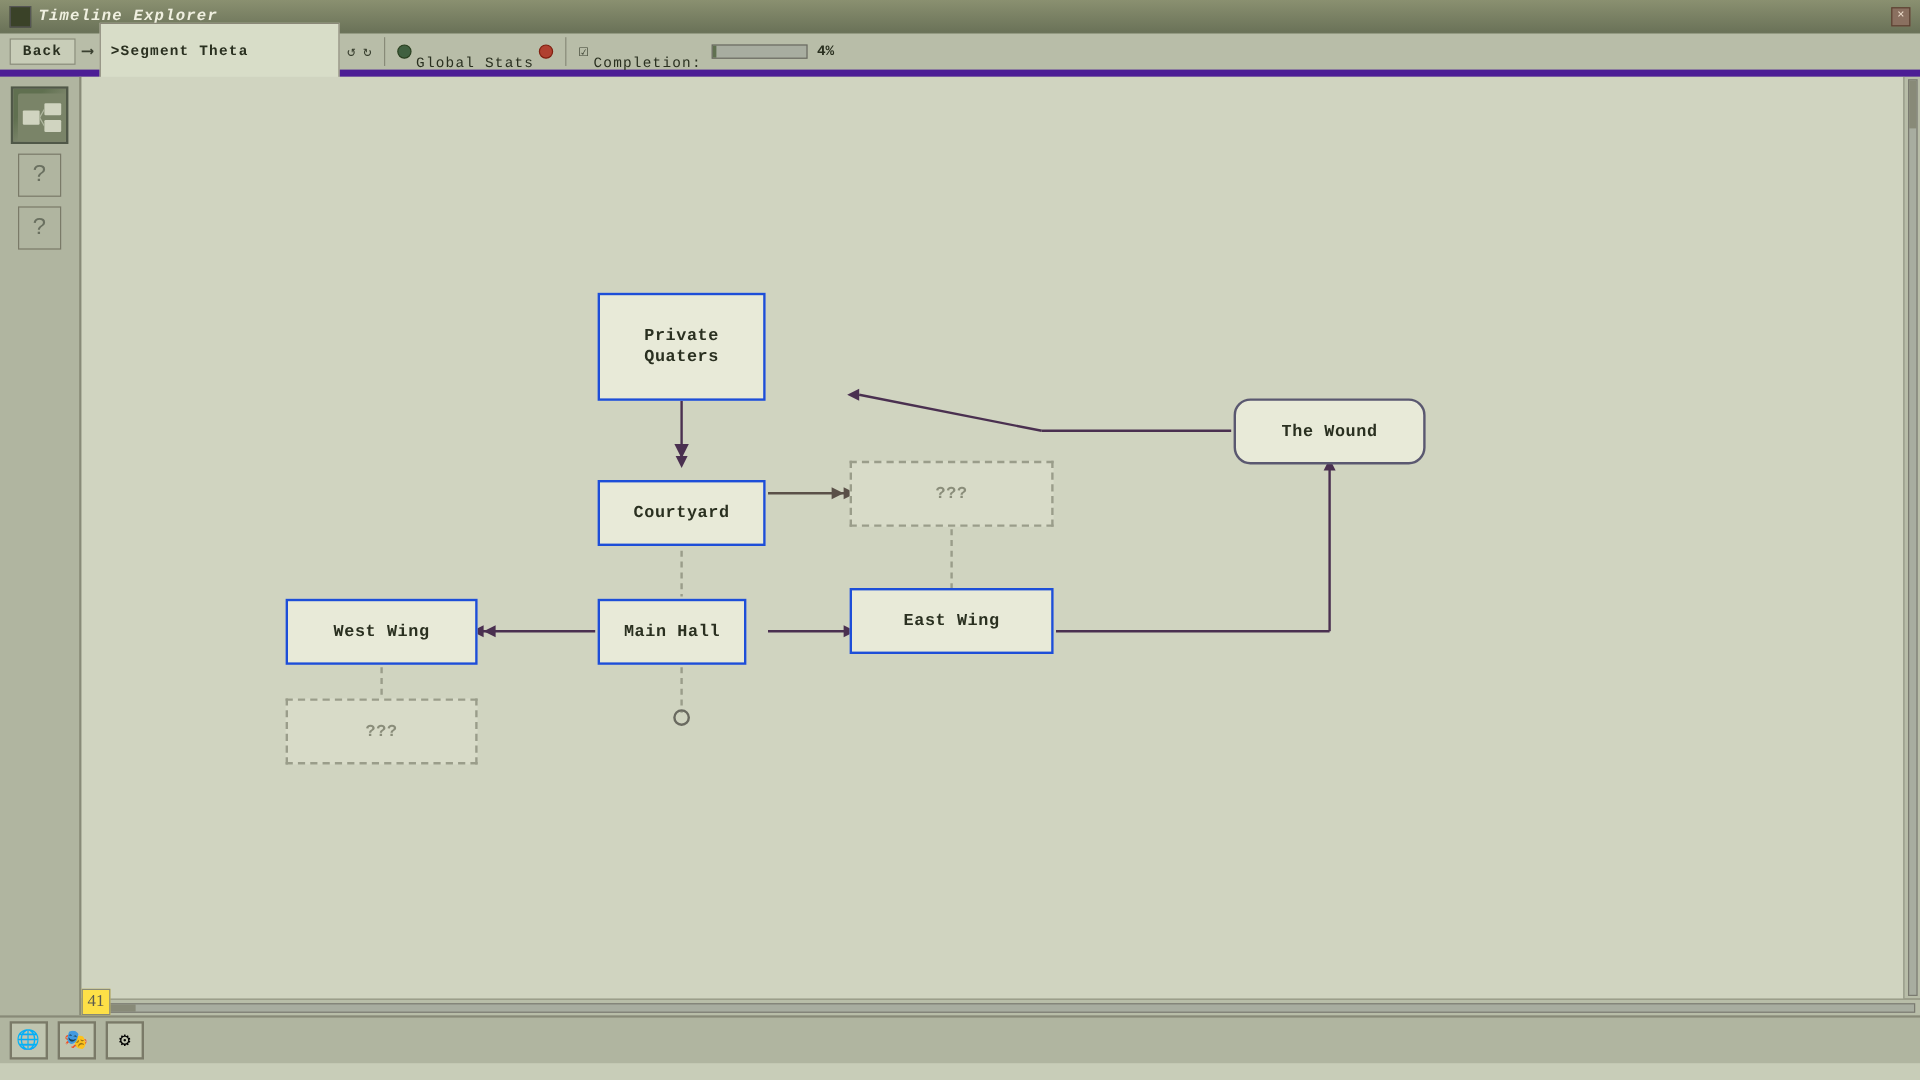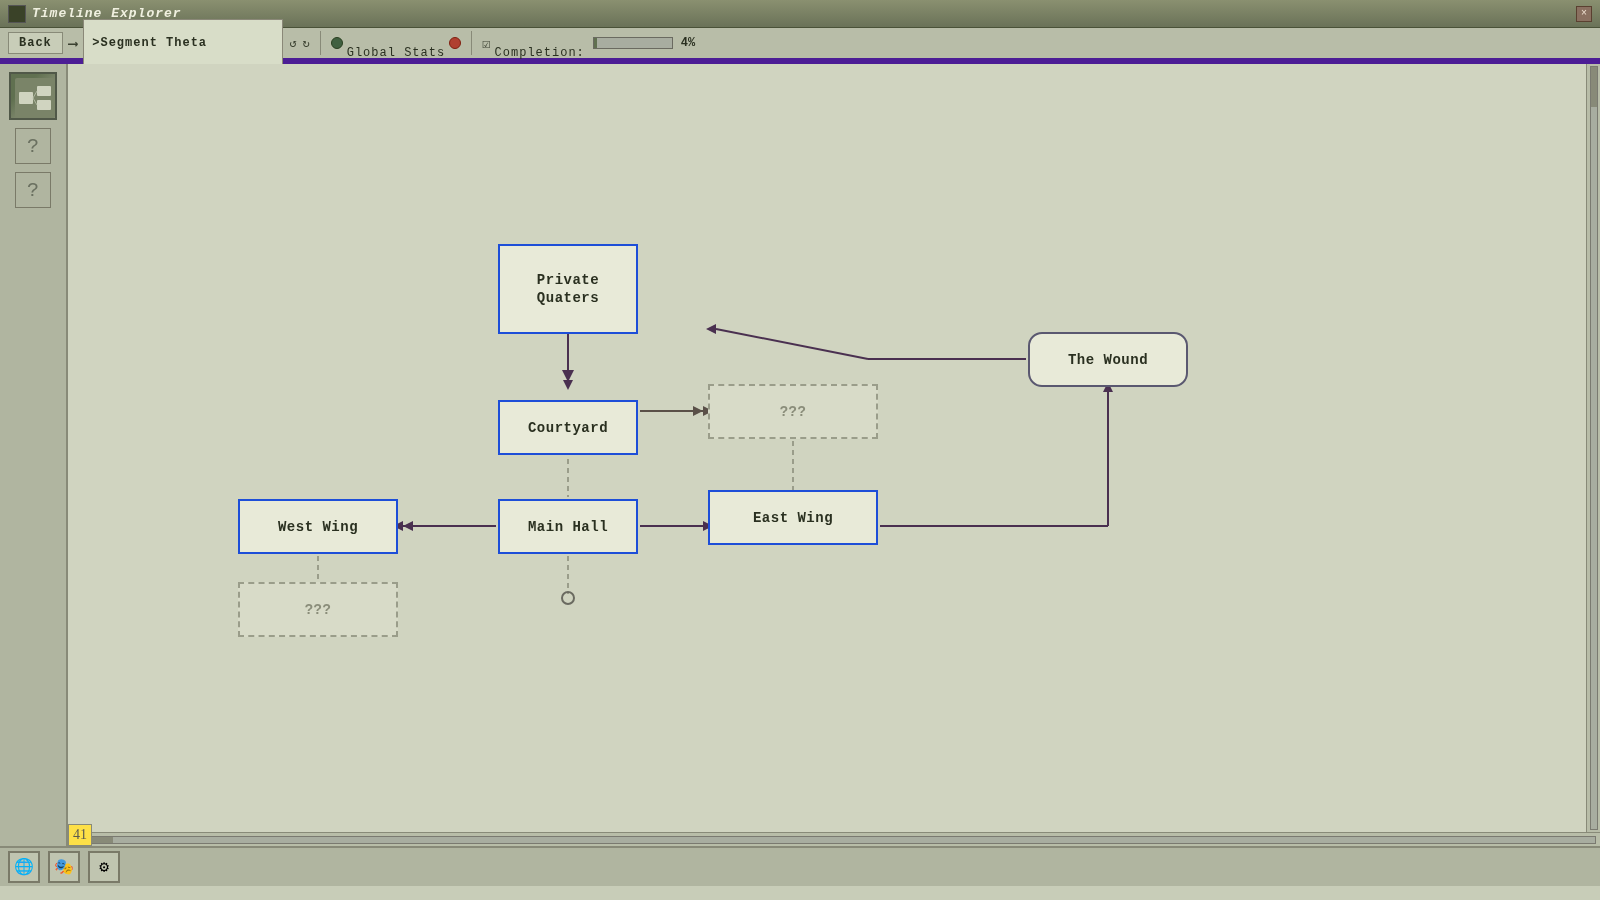--- a/index.html
+++ b/index.html
@@ -407,21 +407,21 @@
         </div>
 
         <div class="graph-node" style="left:960px; top:268px; width:160px; height:55px; border-color:#5a5870;border-radius:14px;">
           <span>The Wound</span>
         </div>
 
         <div class="graph-node" style="left:170px; top:435px; width:160px; height:55px;">
           <span>West Wing</span>
         </div>
 
-        <div class="graph-node" style="left:430px; top:435px; width:140px; height:55px;">
+        <div class="graph-node" style="left:430px; top:435px; width:124px; height:55px;">
           <span>Main Hall</span>
         </div>
 
         <div class="graph-node" style="left:640px; top:426px; width:170px; height:55px;">
           <span>East Wing</span>
         </div>
 
         <div class="graph-node unknown" style="left:170px; top:518px; width:160px; height:55px;">
           <span>???</span>
         </div>

